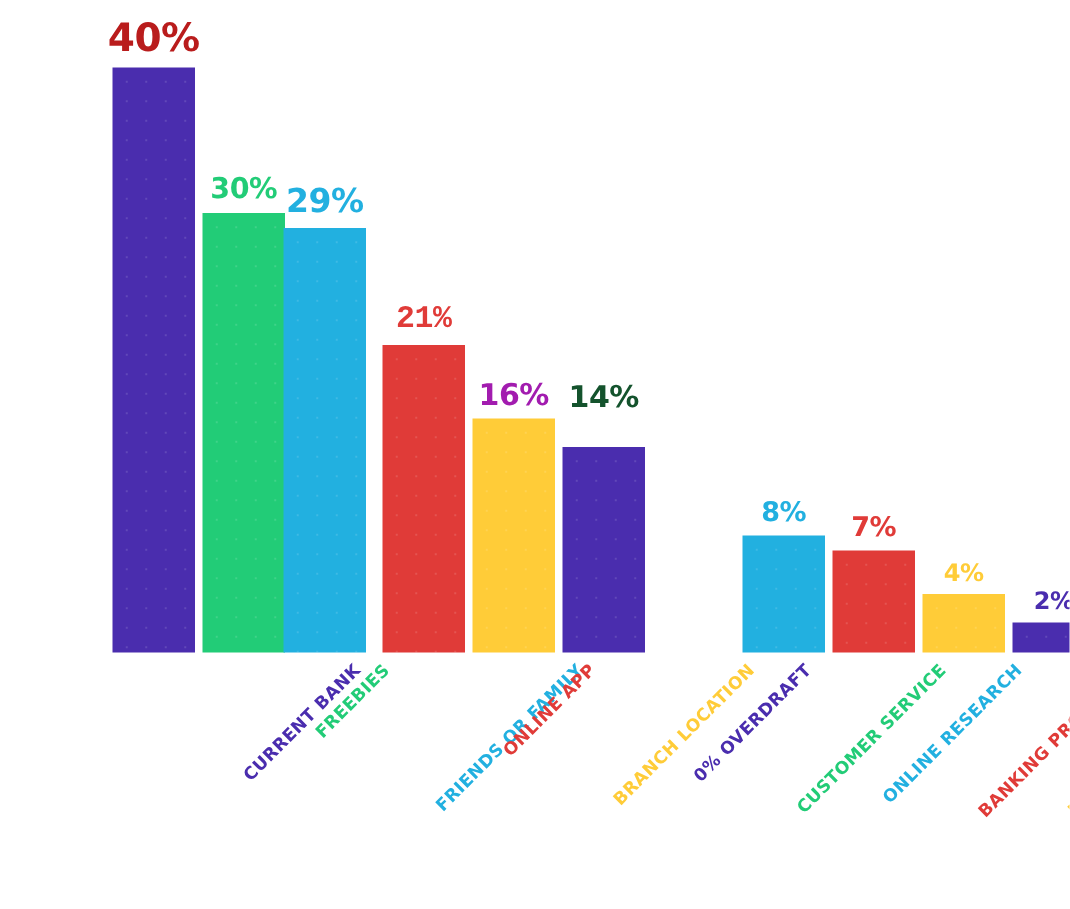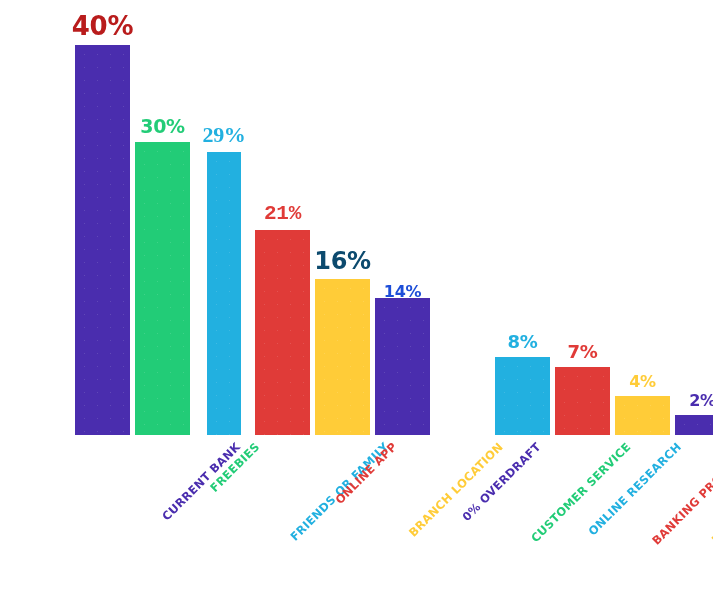--- a/index.html
+++ b/index.html
@@ -91,37 +91,37 @@
     <div class="bar-slot" style="left:18px;width:55px;">
       <div class="value-label" style="color: #b91c1c; font-size: 26px; bottom: 396px;">40%</div>
       <div class="bar" style="height: 390px; background-color: rgb(74, 45, 174);"></div>
     </div>
 
     <div class="bar-slot" style="left:78px;width:55px;">
       <div class="value-label" style="color: rgb(34, 204, 119); font-size: 19px; bottom: 299px;">30%</div>
       <div class="bar" style="height: 293px; background-color: rgb(34, 204, 119);"></div>
     </div>
 
-    <div class="bar-slot" style="left:150px;width:34px;font-family:Liberation Serif, serif;">
+    <div class="bar-slot" style="left:132px;width:55px;">
       <div class="value-label" style="color: rgb(34, 176, 224); font-size: 22px; bottom: 289px;">29%</div>
       <div class="bar" style="height: 283px; background-color: rgb(34, 176, 224);"></div>
     </div>
 
     <div class="bar-slot" style="left:198px;width:55px;">
       <div class="value-label" style="color: rgb(224, 59, 56); font-size: 21px; bottom: 211px; font-family: Liberation Mono, monospace;">21%</div>
       <div class="bar" style="height: 205px; background-color: rgb(224, 59, 56);"></div>
     </div>
 
     <div class="bar-slot" style="left:258px;width:55px;">
-      <div class="value-label" style="color: #0c4a6e; font-size: 24px; bottom: 162px;">16%</div>
+      <div class="value-label" style="color: #a21caf; font-size: 20px; bottom: 162px;">16%</div>
       <div class="bar" style="height: 156px; background-color: rgb(255, 204, 56);"></div>
     </div>
 
     <div class="bar-slot" style="left:318px;width:55px;">
-      <div class="value-label" style="color: #1d4ed8; font-size: 16px; bottom: 135px;">14%</div>
+      <div class="value-label" style="color: #14532d; font-size: 20px; bottom: 161px;">14%</div>
       <div class="bar" style="height: 137px; background-color: rgb(74, 45, 174);"></div>
     </div>
 
 
     <div class="bar-slot" style="left:438px;width:55px;">
       <div class="value-label" style="color: rgb(34, 176, 224); font-size: 18px; bottom: 84px;">8%</div>
       <div class="bar" style="height: 78px; background-color: rgb(34, 176, 224);"></div>
     </div>
 
     <div class="bar-slot" style="left:498px;width:55px;">

